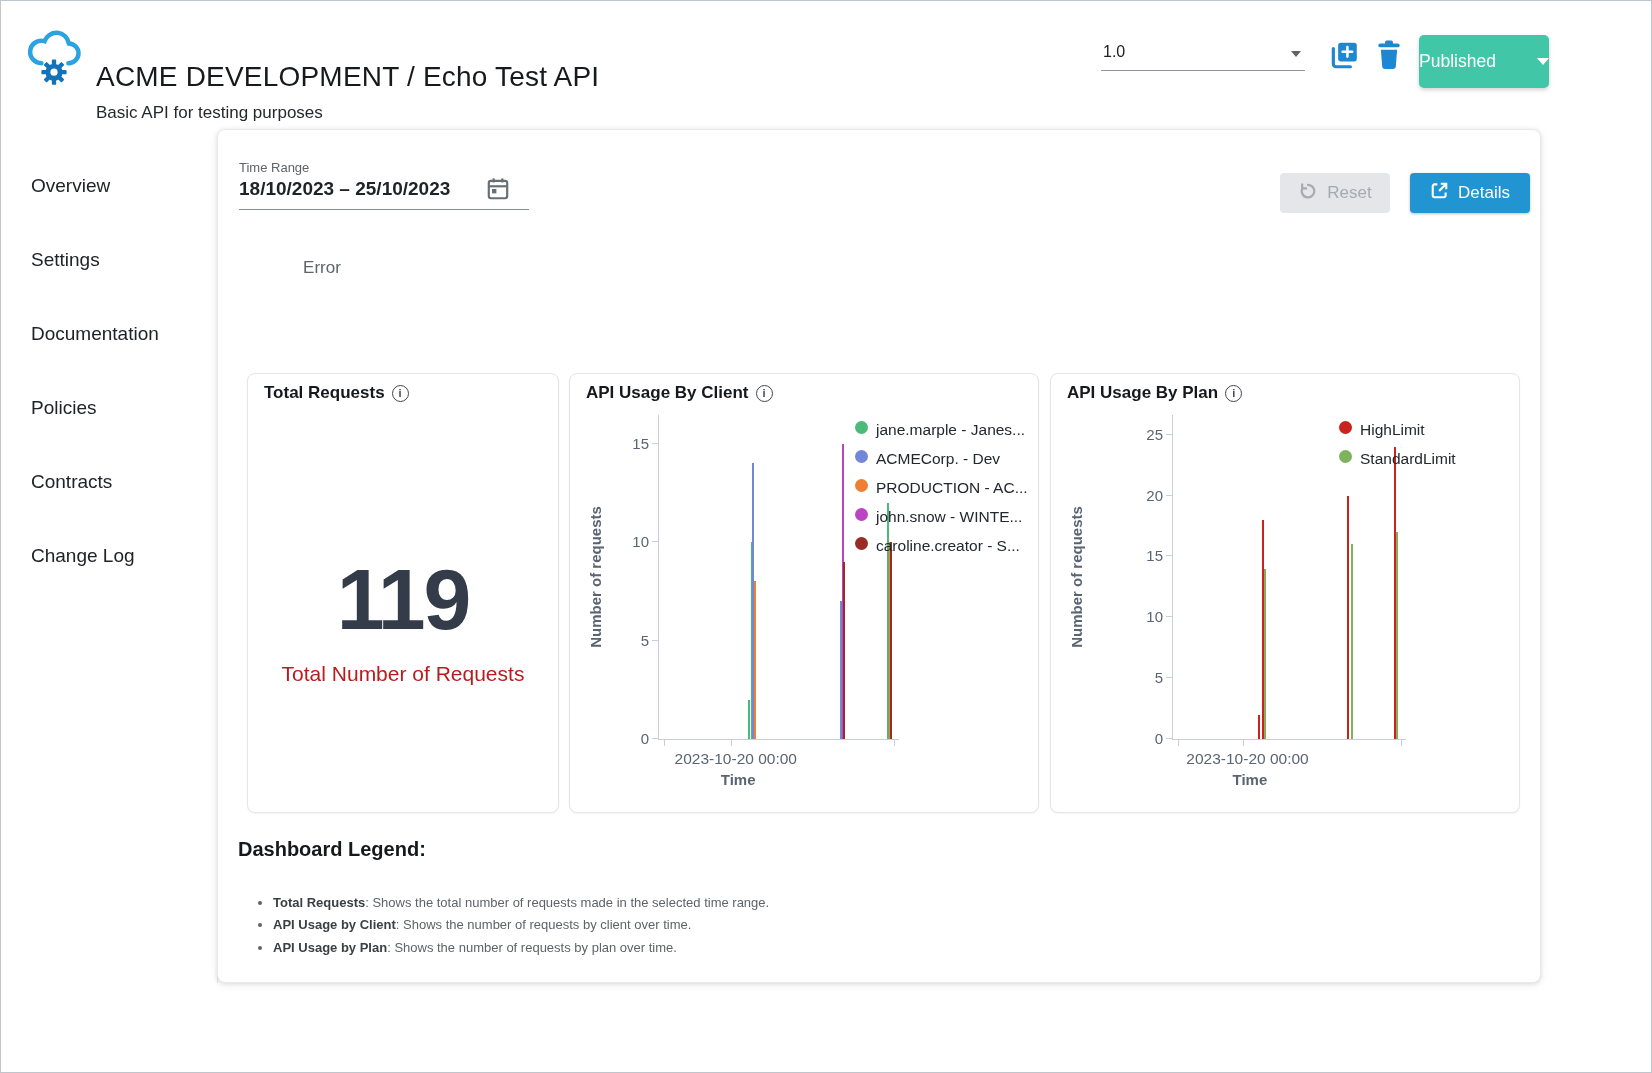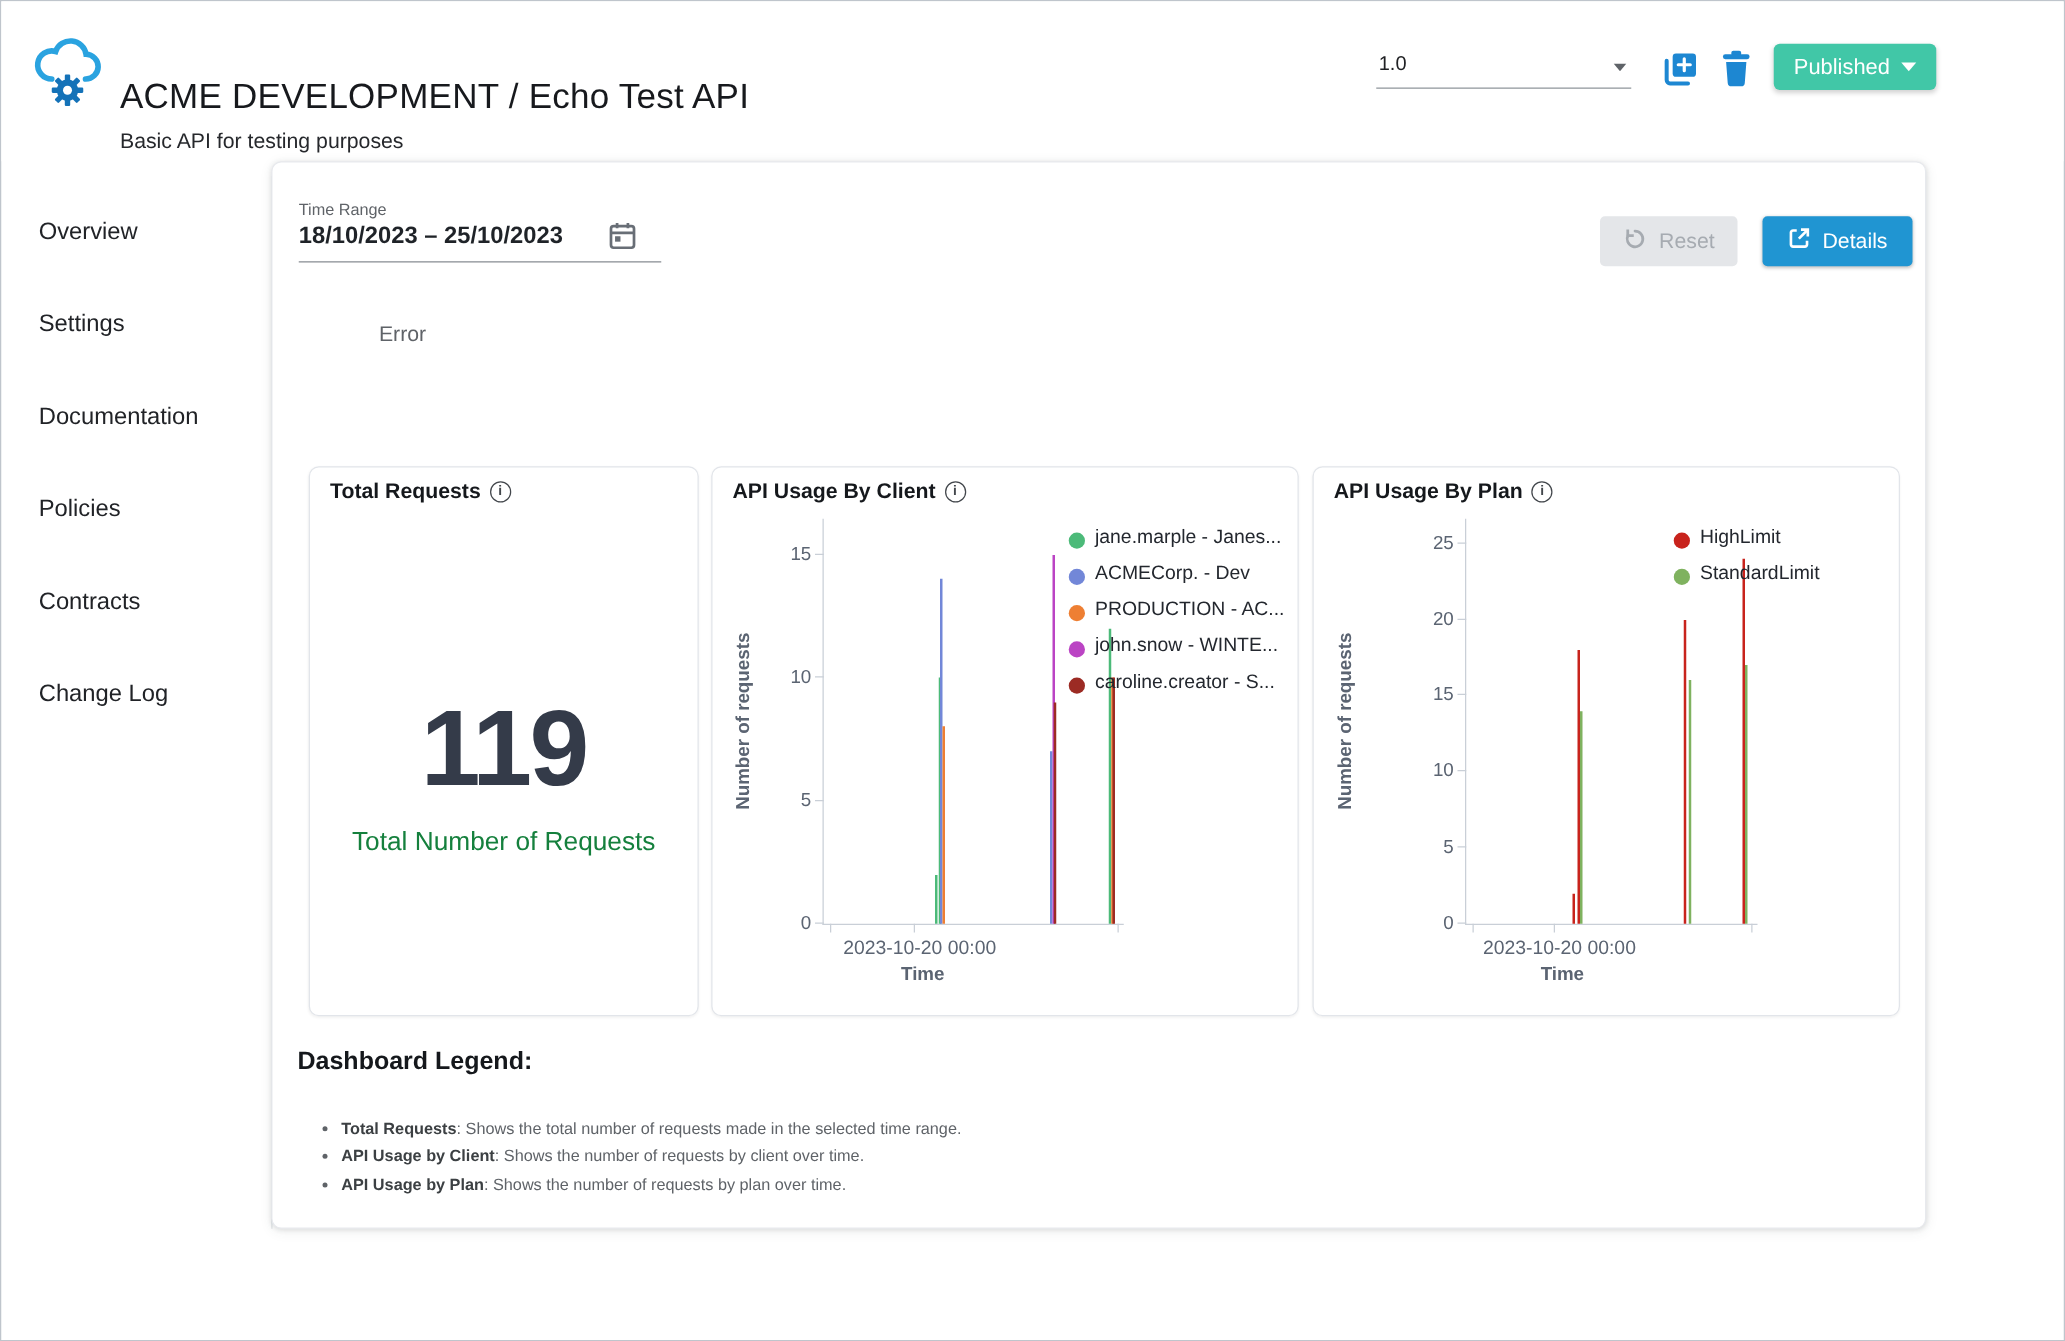--- a/index.html
+++ b/index.html
@@ -17,24 +17,24 @@
 
   .version-select { position:absolute; left:1100px; top:36px; width:204px; height:34px;
                     border-bottom:1px solid #8f959b; cursor:pointer; }
   .version-select .ver { font-size:16px; color:#202124; position:absolute; left:2px; top:6px; }
   .caret { width:0; height:0; border-left:5px solid transparent; border-right:5px solid transparent;
            border-top:6px solid #5f6368; display:inline-block; }
   .version-select .caret { position:absolute; right:4px; top:14px; }
   .icon-btn { position:absolute; top:38px; background:none; border:none; cursor:pointer; padding:0; }
   #add-version-btn { left:1327px; }
   #delete-btn { left:1374px; }
-  .published-btn { position:absolute; left:1418px; top:34px; width:130px; height:37px;
+  .published-btn { position:absolute; left:1418px; top:34px; width:130px; height:53px;
                    background:var(--teal); color:#fff; border:none; border-radius:5px;
                    font-family:inherit; font-size:17.5px; cursor:pointer;
-                   display:flex; align-items:center; justify-content:center; gap:9px;
+                   display:flex; align-items:center; justify-content:space-between; gap:9px;
                    box-shadow:0 2px 4px rgba(0,0,0,.18); }
   .published-btn .caret { border-top-color:#fff; border-left-width:6px; border-right-width:6px; border-top-width:7px; }
 
   
   .sidebar { position:absolute; left:0; top:128px; width:216px; bottom:0; }
   .sidebar ul { list-style:none; margin-top:20px; }
   .sidebar li { position:relative; height:74px; display:flex; align-items:center;
                 padding-left:30px; font-size:19px; color:#212327; cursor:pointer; }
   .sidebar li.active { color:#2e9ad5; }
   .sidebar li.highlighted::after { content:""; position:absolute; left:2px; right:11px; top:4px; bottom:4px;
@@ -72,21 +72,21 @@
           border-radius:8px; box-shadow:0 1px 2px rgba(0,0,0,.05); }
   .card-title-row { position:absolute; left:16px; top:9px; display:flex; align-items:center; gap:7px; }
   .card-title { font-size:17px; font-weight:700; color:#15181c; }
   .info-icon { width:17px; height:17px; border:1.5px solid #43474c; border-radius:50%;
                display:inline-flex; align-items:center; justify-content:center;
                font-size:11px; font-weight:600; color:#43474c; cursor:pointer; }
 
   #total-card { left:29px; width:312px; }
   .big-number { position:absolute; top:182px; width:100%; text-align:center; font-size:86px;
                 font-weight:700; color:#343b49; letter-spacing:-2px; line-height:1; }
-  .big-caption { position:absolute; top:288px; width:100%; text-align:center; font-size:21px; color:#15803d; }
+  .big-caption { position:absolute; top:288px; width:100%; text-align:center; font-size:21px; color:#b91c1c; }
 
   .chart-card[data-chart="0"] { left:351px; width:470px; }
   .chart-card[data-chart="1"] { left:832px; width:470px; }
 
   .y-axis-label { position:absolute; left:25px; top:203px; transform:translate(-50%,-50%) rotate(-90deg);
                   font-size:15px; font-weight:700; color:#5b6472; white-space:nowrap; }
   .plot { position:absolute; top:41px; height:325px; border-left:1px solid #c9cfd7;
           border-bottom:1px solid #c9cfd7; }
   .chart-card[data-chart="0"] .plot { left:88px;  width:241px; }
   .chart-card[data-chart="1"] .plot { left:121px; width:234px; }
@@ -95,21 +95,21 @@
   .tick-mark-y { position:absolute; left:-7px; width:7px; height:1px; background:#c9cfd7; }
   .tick-mark-x { position:absolute; bottom:-7px; width:1px; height:7px; background:#c9cfd7; }
   .tick-label-x { position:absolute; top:calc(100% + 11px); transform:translateX(-50%);
                   font-size:15.5px; color:#5b6472; white-space:nowrap; }
   .x-axis-label { position:absolute; top:calc(100% + 32px); left:33%; transform:translateX(-50%);
                   font-size:15px; font-weight:700; color:#5b6472; }
   .bar { position:absolute; bottom:0; width:2px; }
   .chart-legend { position:absolute; top:47px; display:flex; flex-direction:column; gap:11px; }
   .chart-card[data-chart="0"] .chart-legend { left:285px; }
   .chart-card[data-chart="1"] .chart-legend { left:288px; }
-  .legend-row { display:flex; align-items:flex-end; gap:8px; cursor:pointer; }
+  .legend-row { display:flex; align-items:flex-start; gap:8px; cursor:pointer; }
   .legend-dot { width:13px; height:13px; border-radius:50%; flex:none; }
   .legend-text { font-size:15.5px; color:#23272e; white-space:nowrap; }
 
   
   .dash-legend { position:absolute; left:20px; top:708px; right:20px; }
   .dash-legend h2 { font-size:20px; font-weight:700; color:#15181c; }
   .dash-legend ul { margin:31px 0 0 35px; }
   .dash-legend li { font-size:13px; line-height:22.4px; color:#5f6368; }
   .dash-legend li b { color:#3c4043; }
 </style>

